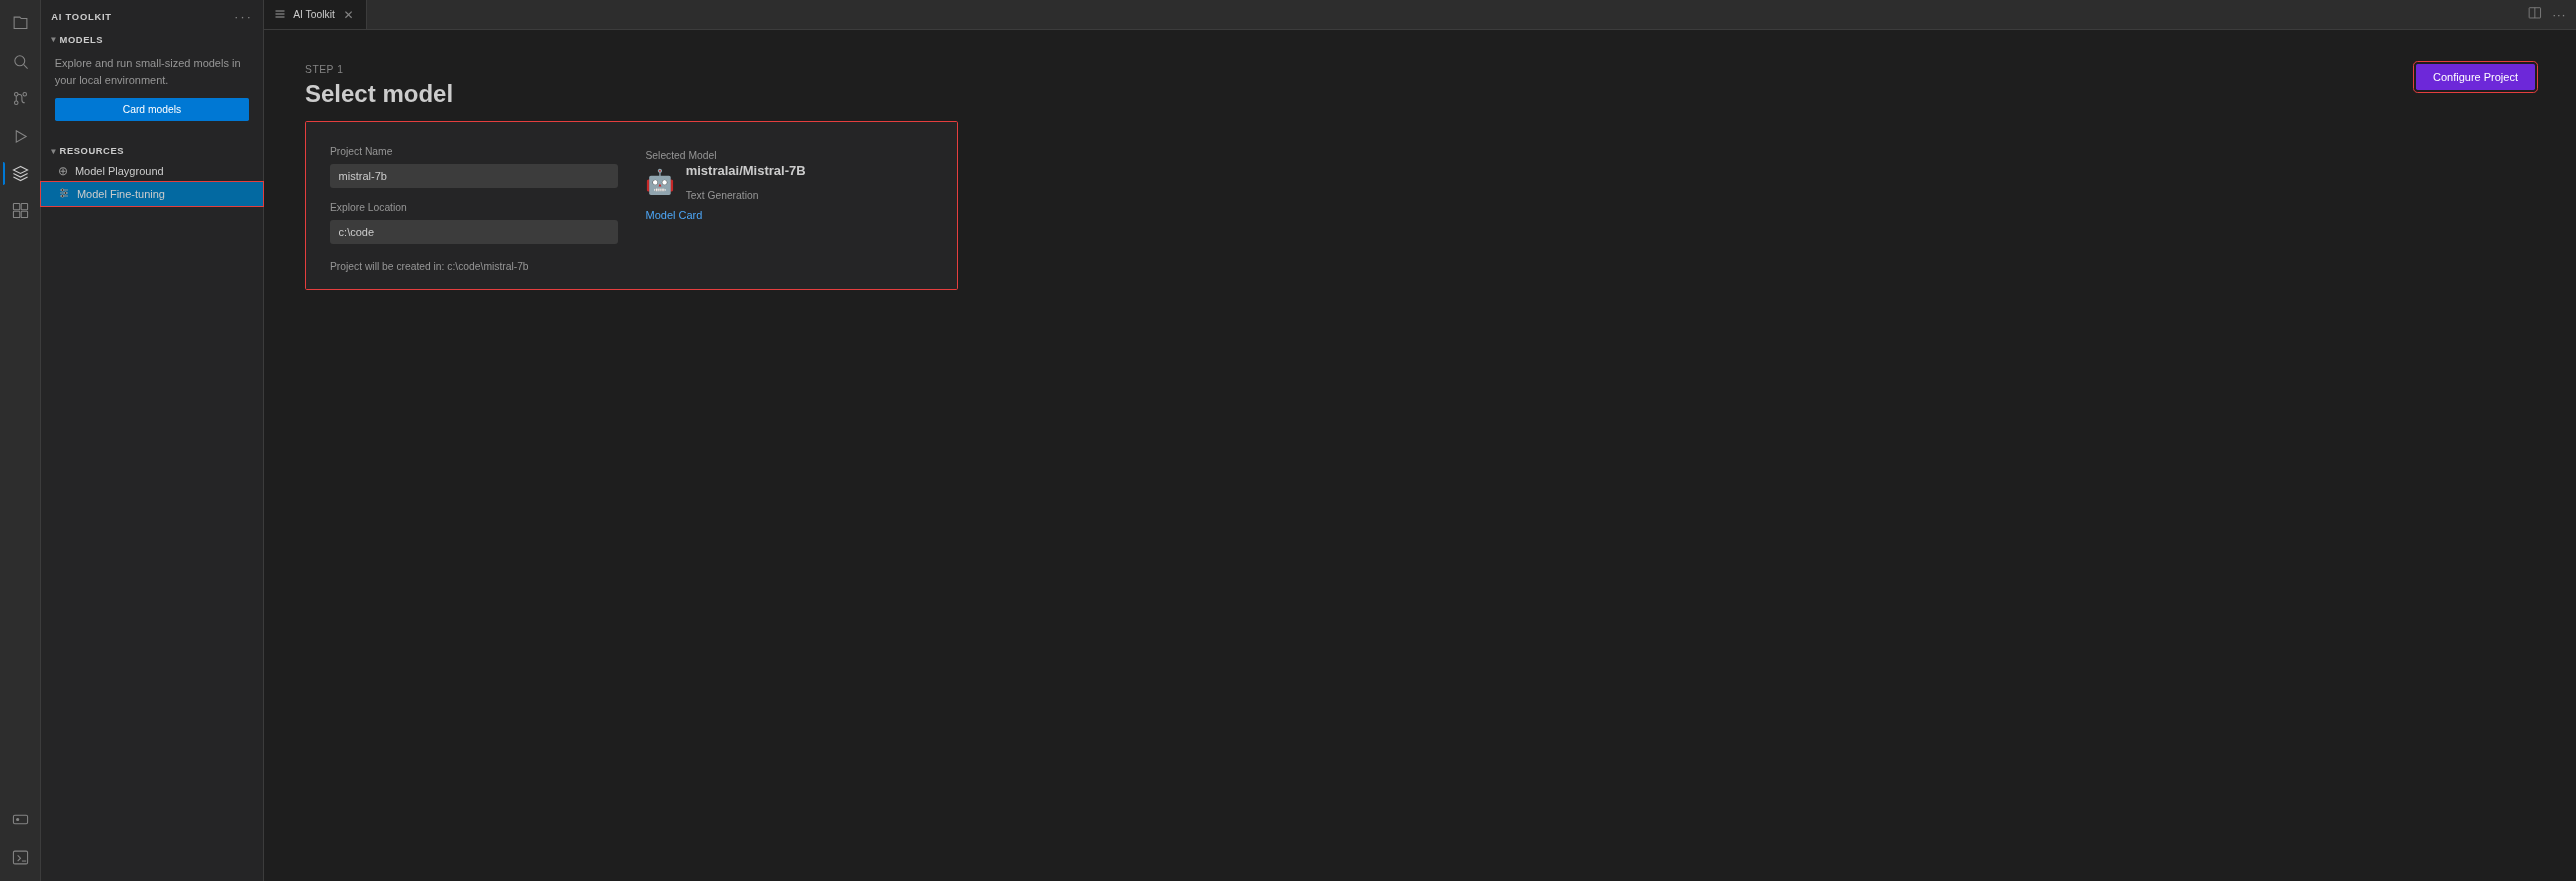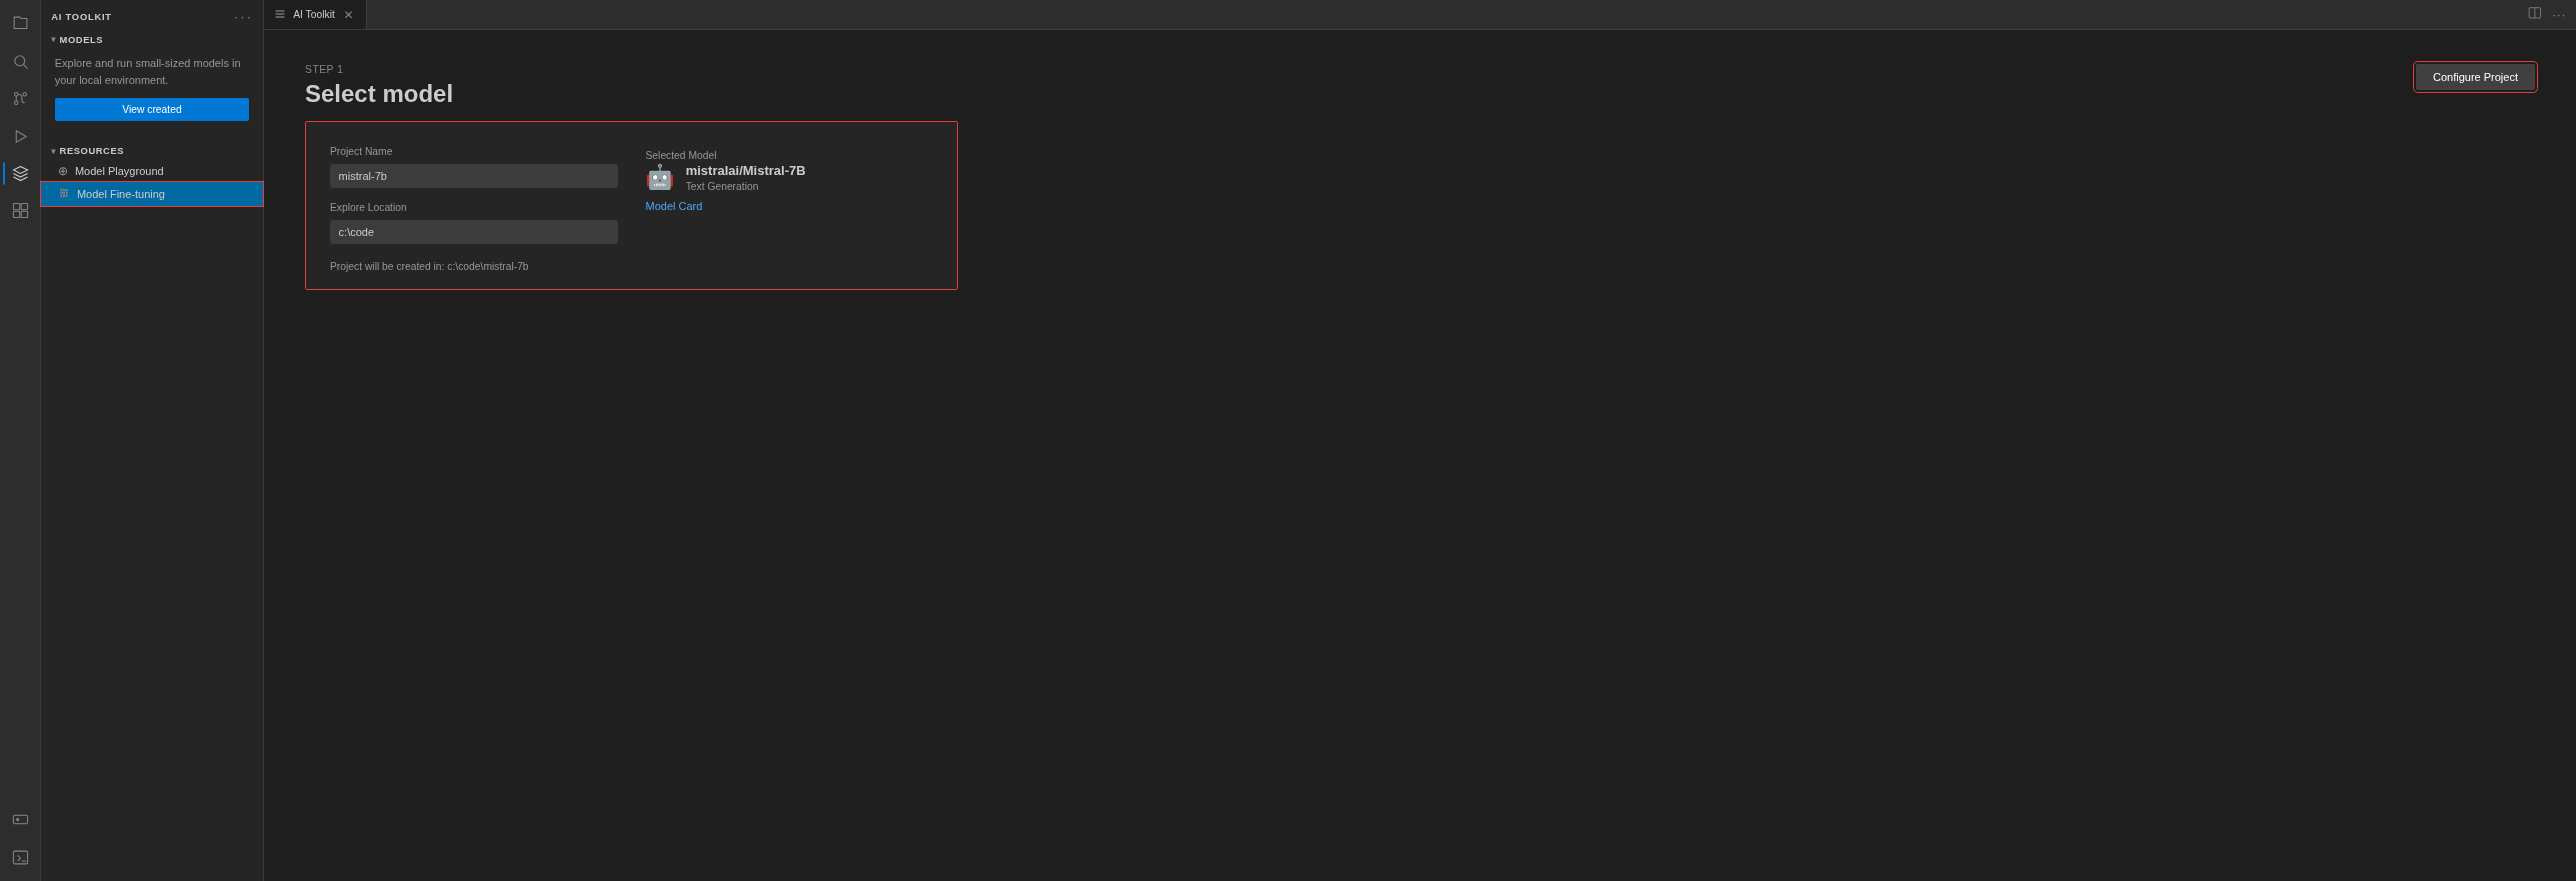--- a/index.html
+++ b/index.html
@@ -222,21 +222,21 @@
       margin-bottom: 13px;
     }
 
     
     .configure-btn-wrapper {
       position: absolute;
       top: 34px;
       right: 41px;
     }
     .configure-btn {
-      background: #404040;
+      background: #6d28d9;
       color: #ffffff;
       border: none;
       padding: 6.9px 17px;
       font-size: 11px;
       cursor: pointer;
       border-radius: 1.7px;
       outline: 1.7px solid #e53e3e;
       outline-offset: 2.6px;
     }
 
@@ -292,21 +292,21 @@
       line-height: 1;
     }
     .model-name {
       font-size: 13px;
       font-weight: 600;
       color: #cccccc;
     }
     .model-type {
       font-size: 10.3px;
       color: #969696;
-      margin-top: 3px;
+      margin-top: 12px;
     }
     .model-card-link {
       color: #4da6f5;
       font-size: 11px;
       cursor: pointer;
       text-decoration: none;
     }
 
     .project-path-note {
       font-size: 10.3px;
@@ -383,21 +383,21 @@
   <div class="sidebar-header">
     <span class="sidebar-title">AI TOOLKIT</span>
     <span class="sidebar-more">···</span>
   </div>
 
   <div class="section-header">
     <span class="chevron">▾</span>
     <span>MODELS</span>
   </div>
   <div class="models-desc">Explore and run small-sized models in your local environment.</div>
-  <button class="view-models-btn">View created</button>
+  <button class="view-models-btn">Card models</button>
 
   <div class="resources-section">
     <div class="section-header">
       <span class="chevron">▾</span>
       <span>RESOURCES</span>
     </div>
     <div class="sidebar-item">
       <span class="sidebar-item-icon">⊕</span>
       <span>Model Playground</span>
     </div>

